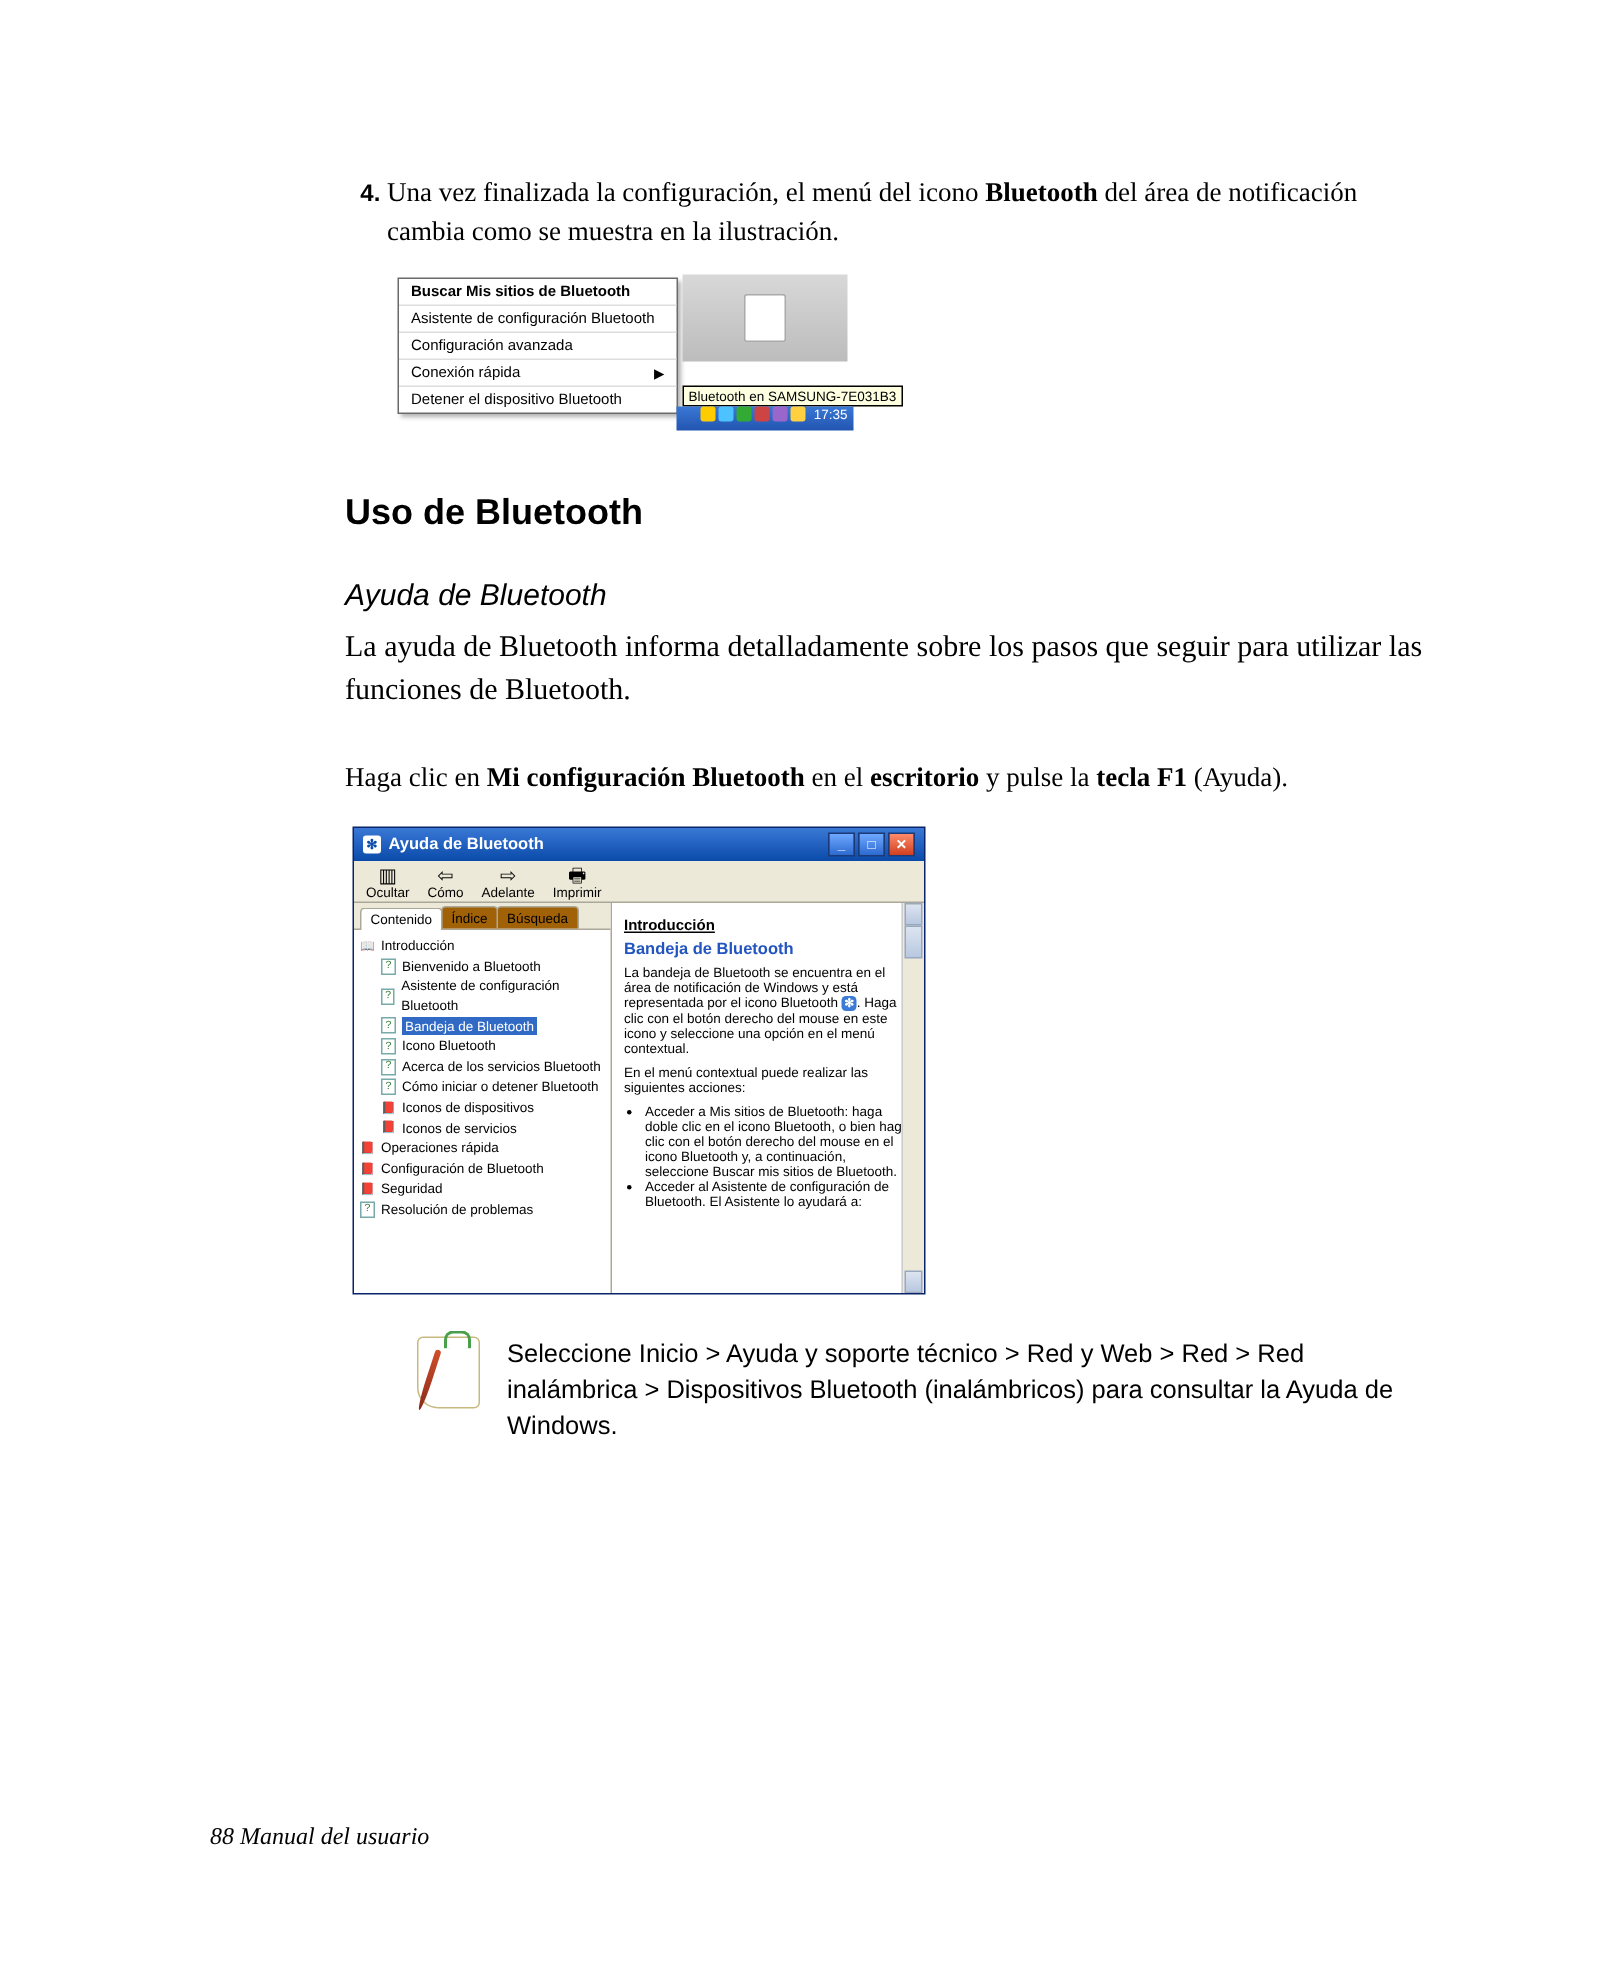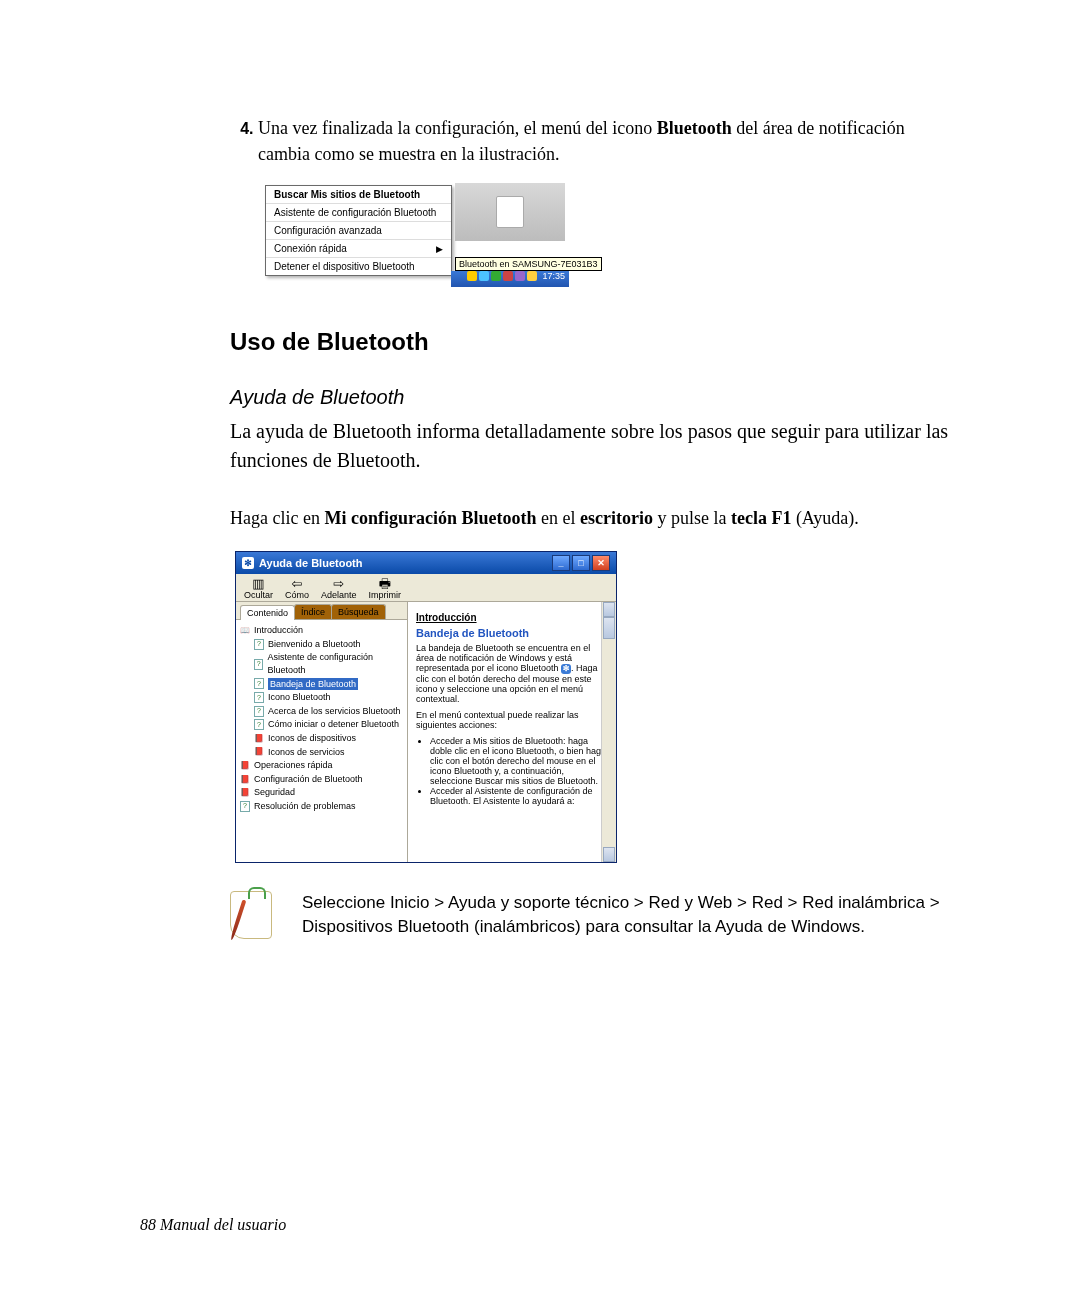--- a/index.html
+++ b/index.html
@@ -220,21 +220,21 @@
   .content-pane h4 { margin:4px 0 4px 0; font-size:10px; text-decoration:underline; }
   .content-pane .pane-title { color:#2255c0; font-weight:bold; font-size:11px; margin:2px 0 4px 0; }
   .content-pane p { margin: 2px 0 6px 0; }
   .content-pane ul { margin:2px 0; padding-left:14px; }
   .bt-small {
     display:inline-block; width:10px; height:10px; background:#3b7bd6; color:#fff;
     border-radius:3px; font-size:8px; line-height:10px; text-align:center; font-weight:bold;
   }
 
   
-  .note-block { display:flex; gap:30px; margin-top:28px; align-items:flex-start; }
+  .note-block { display:flex; gap:18px; margin-top:28px; align-items:flex-start;margin-left:48px; }
   .note-icon { width:42px; height:48px; position:relative; flex-shrink:0; }
   .note-icon .sheet {
     position:absolute; inset:0; background:#fff; border:1px solid #c9b97f;
     border-radius:4px 4px 4px 14px;
   }
   .note-icon .clip {
     position:absolute; top:-4px; right:6px; width:14px; height:10px;
     border:2px solid #4aa04a; border-bottom:none; border-radius:6px 6px 0 0;
   }
   .note-icon .pencil {

